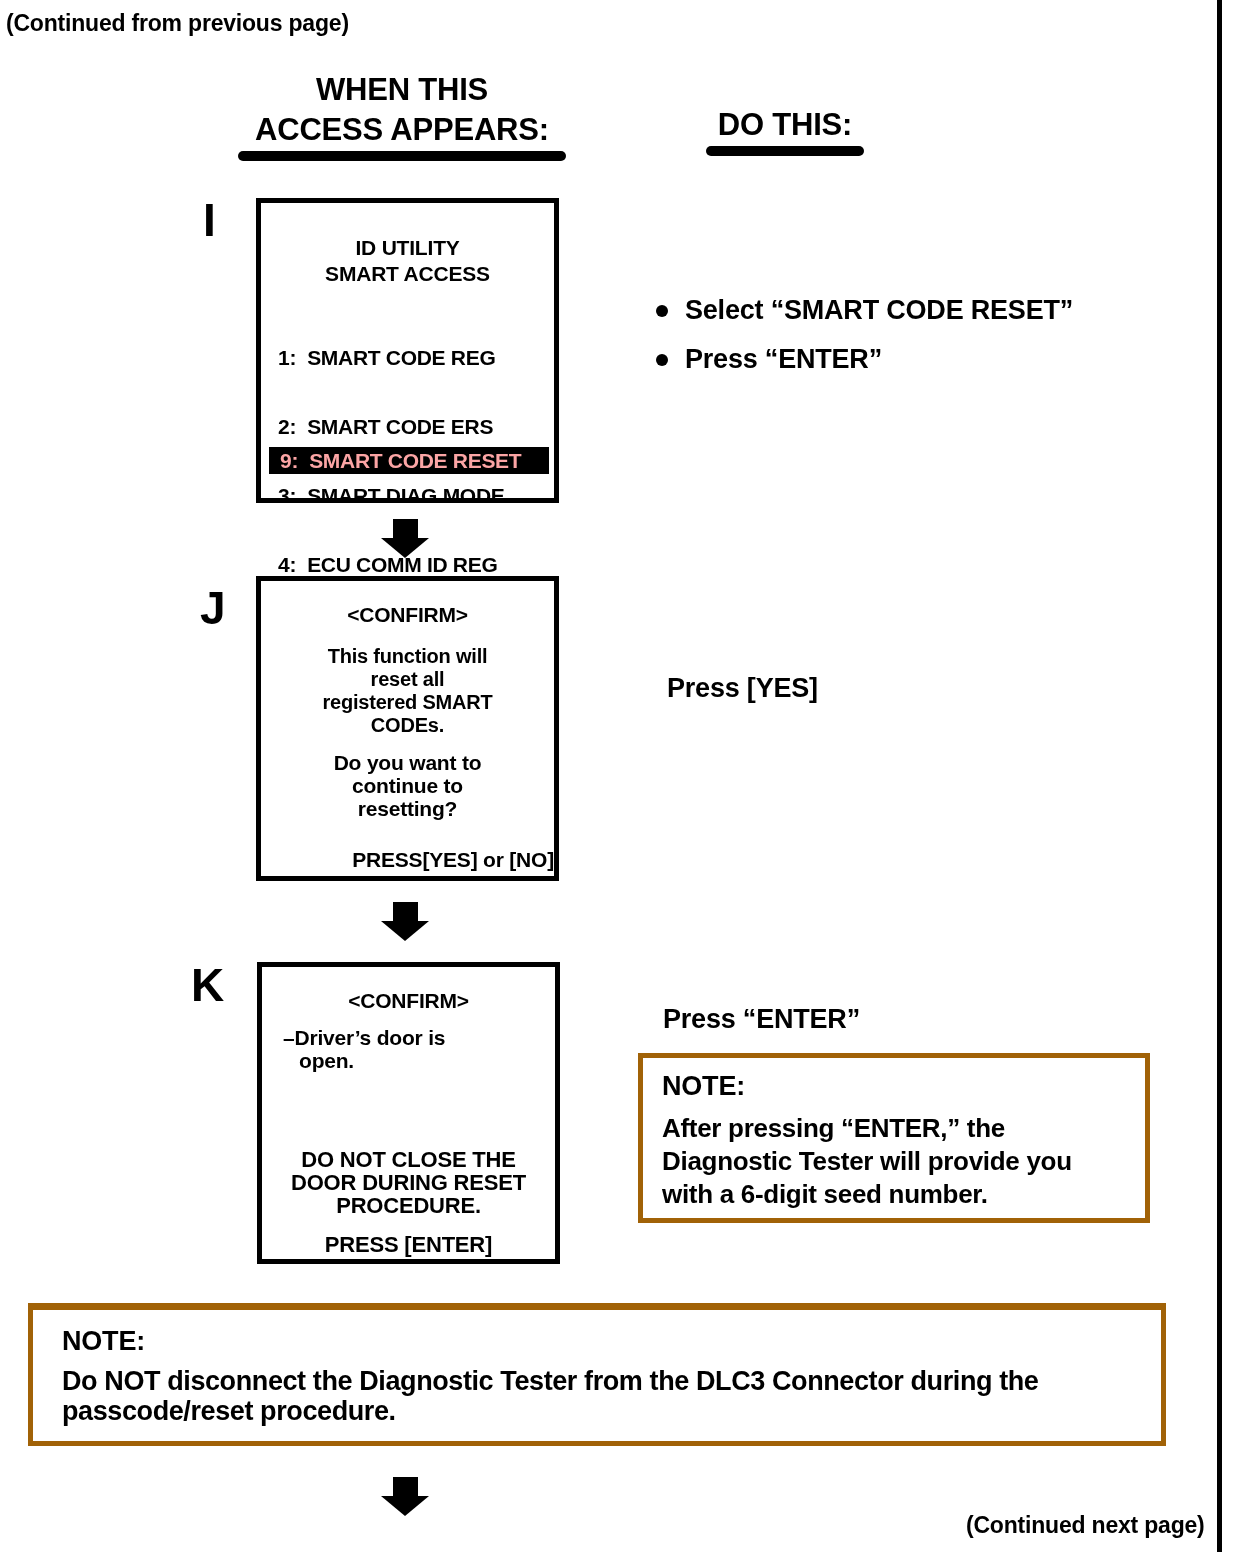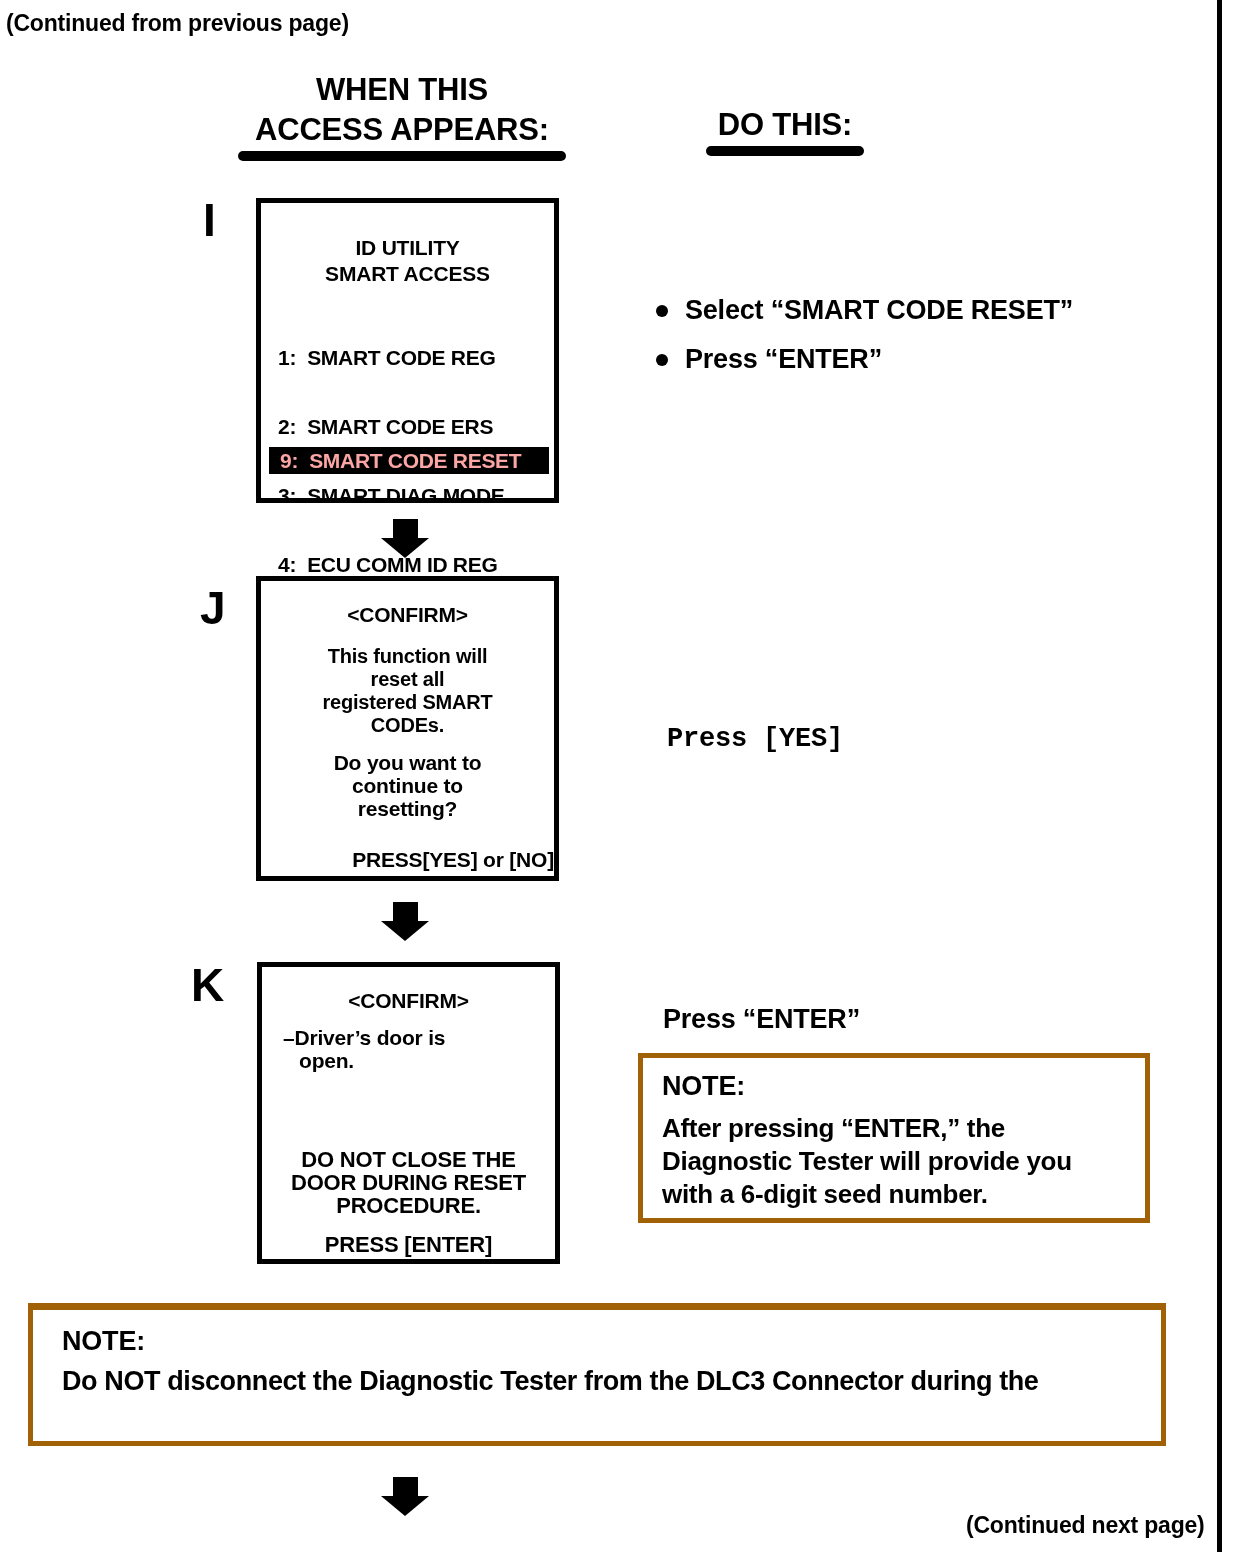--- a/index.html
+++ b/index.html
@@ -62,21 +62,21 @@
   .scr-door { margin-top:12px; padding-left:21px; font-size:21px; line-height:23px; }
   .scr-door .indent { padding-left:16px; }
   .scr-warning { margin-top:76px; text-align:center; font-size:22px; line-height:23px; }
   .scr-footer-k { margin-top:15px; text-align:center; font-size:22px; }
 
   .bullets { position:absolute; left:656px; top:294px; }
   .bullet { display:flex; margin-bottom:16px; font-size:27px; line-height:33px; white-space:nowrap; }
   .bullet .dot { flex:none; width:12px; height:12px; border-radius:50%; background:#000; margin:11px 17px 0 0; }
 
   .instr { position:absolute; font-size:27px; white-space:nowrap; }
-  .instr-yes   { left:667px; top:724px;font-family:Liberation Mono, monospace; }
+  .instr-yes   { left:667px; top:673px; }
   .instr-enter { left:663px; top:1004px; }
 
   .arrow { position:absolute; width:48px; }
   .arrow .stem { width:25px; height:19px; background:#000; margin:0 auto; }
   .arrow .head { width:0; height:0; border-left:24px solid transparent; border-right:24px solid transparent; border-top:20px solid #000; }
   .arr-1 { left:381px; top:519px; }
   .arr-2 { left:381px; top:902px; }
   .arr-3 { left:381px; top:1477px; }
 
   .note-box { position:absolute; box-sizing:border-box; border:5px solid #a16207; background:#fff; }
@@ -181,20 +181,21 @@
       <div>After pressing “ENTER,” the</div>
       <div>Diagnostic Tester will provide you</div>
       <div>with a 6-digit seed number.</div>
     </div>
   </div>
 
   <div class="note-box note-bottom">
     <div class="note-title">NOTE:</div>
     <div class="note-lines">
       <div>Do NOT disconnect the Diagnostic Tester from the DLC3 Connector during the</div>
+      <div>passcode/reset procedure.</div>
     </div>
   </div>
 
   <div class="arrow arr-3">
     <div class="stem"></div>
     <div class="head"></div>
   </div>
 
   <div class="continued-next">(Continued next page)</div>
 

